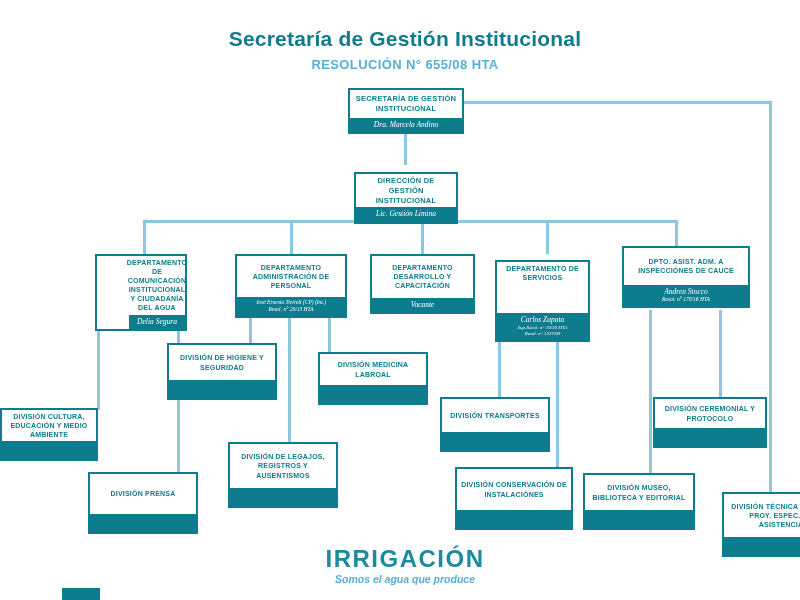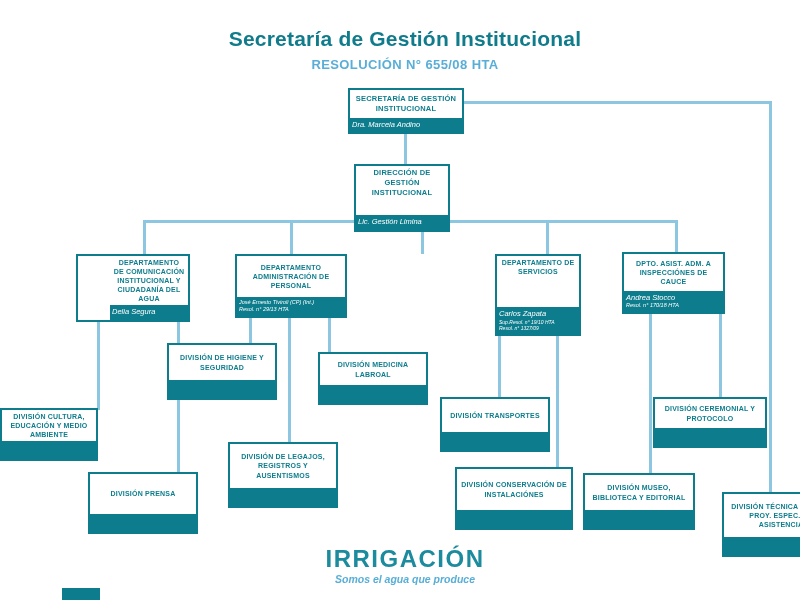--- a/index.html
+++ b/index.html
@@ -43,35 +43,35 @@
   .box{
     position:absolute;border:2px solid #0d7d8d;background:#ffffff;z-index:2;
     display:flex;flex-direction:column;box-sizing:border-box;
   }
   .box .body{
     flex:1;display:flex;align-items:center;justify-content:center;
     padding:2px 3px;text-align:center;color:#0d7d8d;
     font-weight:700;font-size:7px;line-height:1.3;letter-spacing:.2px;
   }
   .box .foot{
-    background:#0d7d8d;color:#ffffff;font-style:italic;text-align:left;
-    padding:2px 2px 3px;line-height:1.25;
+    background:#0d7d8d;color:#ffffff;font-style:italic;text-align:center;
+    padding:2px 2px 3px;line-height:1.25;font-family:Liberation Serif, serif;
   }
   .box .foot .holder{font-size:7.5px;}
   .box .foot .note{font-size:5.5px;font-weight:400;}
   .foot-empty{height:13px;}
   #box-secretaria{left:348px;top:88px;width:116px;min-height:46px;}
   #box-secretaria .body,#box-direccion .body{font-size:7.5px;}
-  #box-direccion{left:354px;top:164px;width:96px;min-height:46px;gap:16px;}
-  #dept-1{left:76px; top:254px;width:114px;min-height:64px;padding-left:32px;}
+  #box-direccion{left:354px;top:172px;width:104px;min-height:46px;}
+  #dept-1{left:95px; top:254px;width:92px;min-height:64px;padding-left:32px;}
   #dept-2{left:235px;top:254px;width:112px;min-height:64px;}
   #dept-3{left:370px;top:254px;width:105px;min-height:60px;}
-  #dept-4{left:495px;top:254px;width:86px;min-height:66px;gap:29px;}
+  #dept-4{left:495px;top:260px;width:95px;min-height:66px;gap:29px;}
   #dept-4 .foot .note{font-size:5px;}
-  #dept-5{left:622px;top:252px;width:103px;min-height:62px;}
+  #dept-5{left:622px;top:246px;width:128px;min-height:62px;}
   #div-cultura     {left:0px;  top:408px;width:98px; min-height:47px;}
   #div-prensa      {left:88px; top:472px;width:110px;min-height:62px;}
   #div-higiene     {left:167px;top:343px;width:110px;min-height:57px;}
   #div-legajos     {left:228px;top:442px;width:110px;min-height:66px;}
   #div-medicina    {left:318px;top:352px;width:110px;min-height:53px;}
   #div-transportes {left:440px;top:397px;width:110px;min-height:55px;}
   #div-conservacion{left:455px;top:467px;width:118px;min-height:63px;}
   #div-ceremonial  {left:653px;top:397px;width:114px;min-height:51px;}
   #div-museo       {left:583px;top:473px;width:112px;min-height:57px;}
   #div-tecnica     {left:722px;top:492px;width:118px;min-height:65px;}
@@ -136,20 +136,26 @@
   </div>
 
   <div class="box" id="dept-2">
     <div class="body">DEPARTAMENTO ADMINISTRACIÓN DE PERSONAL</div>
     <div class="foot">
       <div class="note">José Ernesto Tiviroli (CP) (Int.)</div>
       <div class="note">Resol. n° 29/13 HTA</div>
     </div>
   </div>
 
+  <div class="box" id="dept-3">
+    <div class="body">DEPARTAMENTO DESARROLLO Y CAPACITACIÓN</div>
+    <div class="foot">
+        <div class="holder">Vacante</div>
+      </div>
+  </div>
 
   <div class="box" id="dept-4">
     <div class="body">DEPARTAMENTO DE SERVICIOS</div>
     <div class="foot">
       <div class="holder">Carlos Zapata</div>
       <div class="note">Sup.Resol. n° 19/10 HTA</div>
       <div class="note">Resol. n° 1327/09</div>
     </div>
   </div>
 

